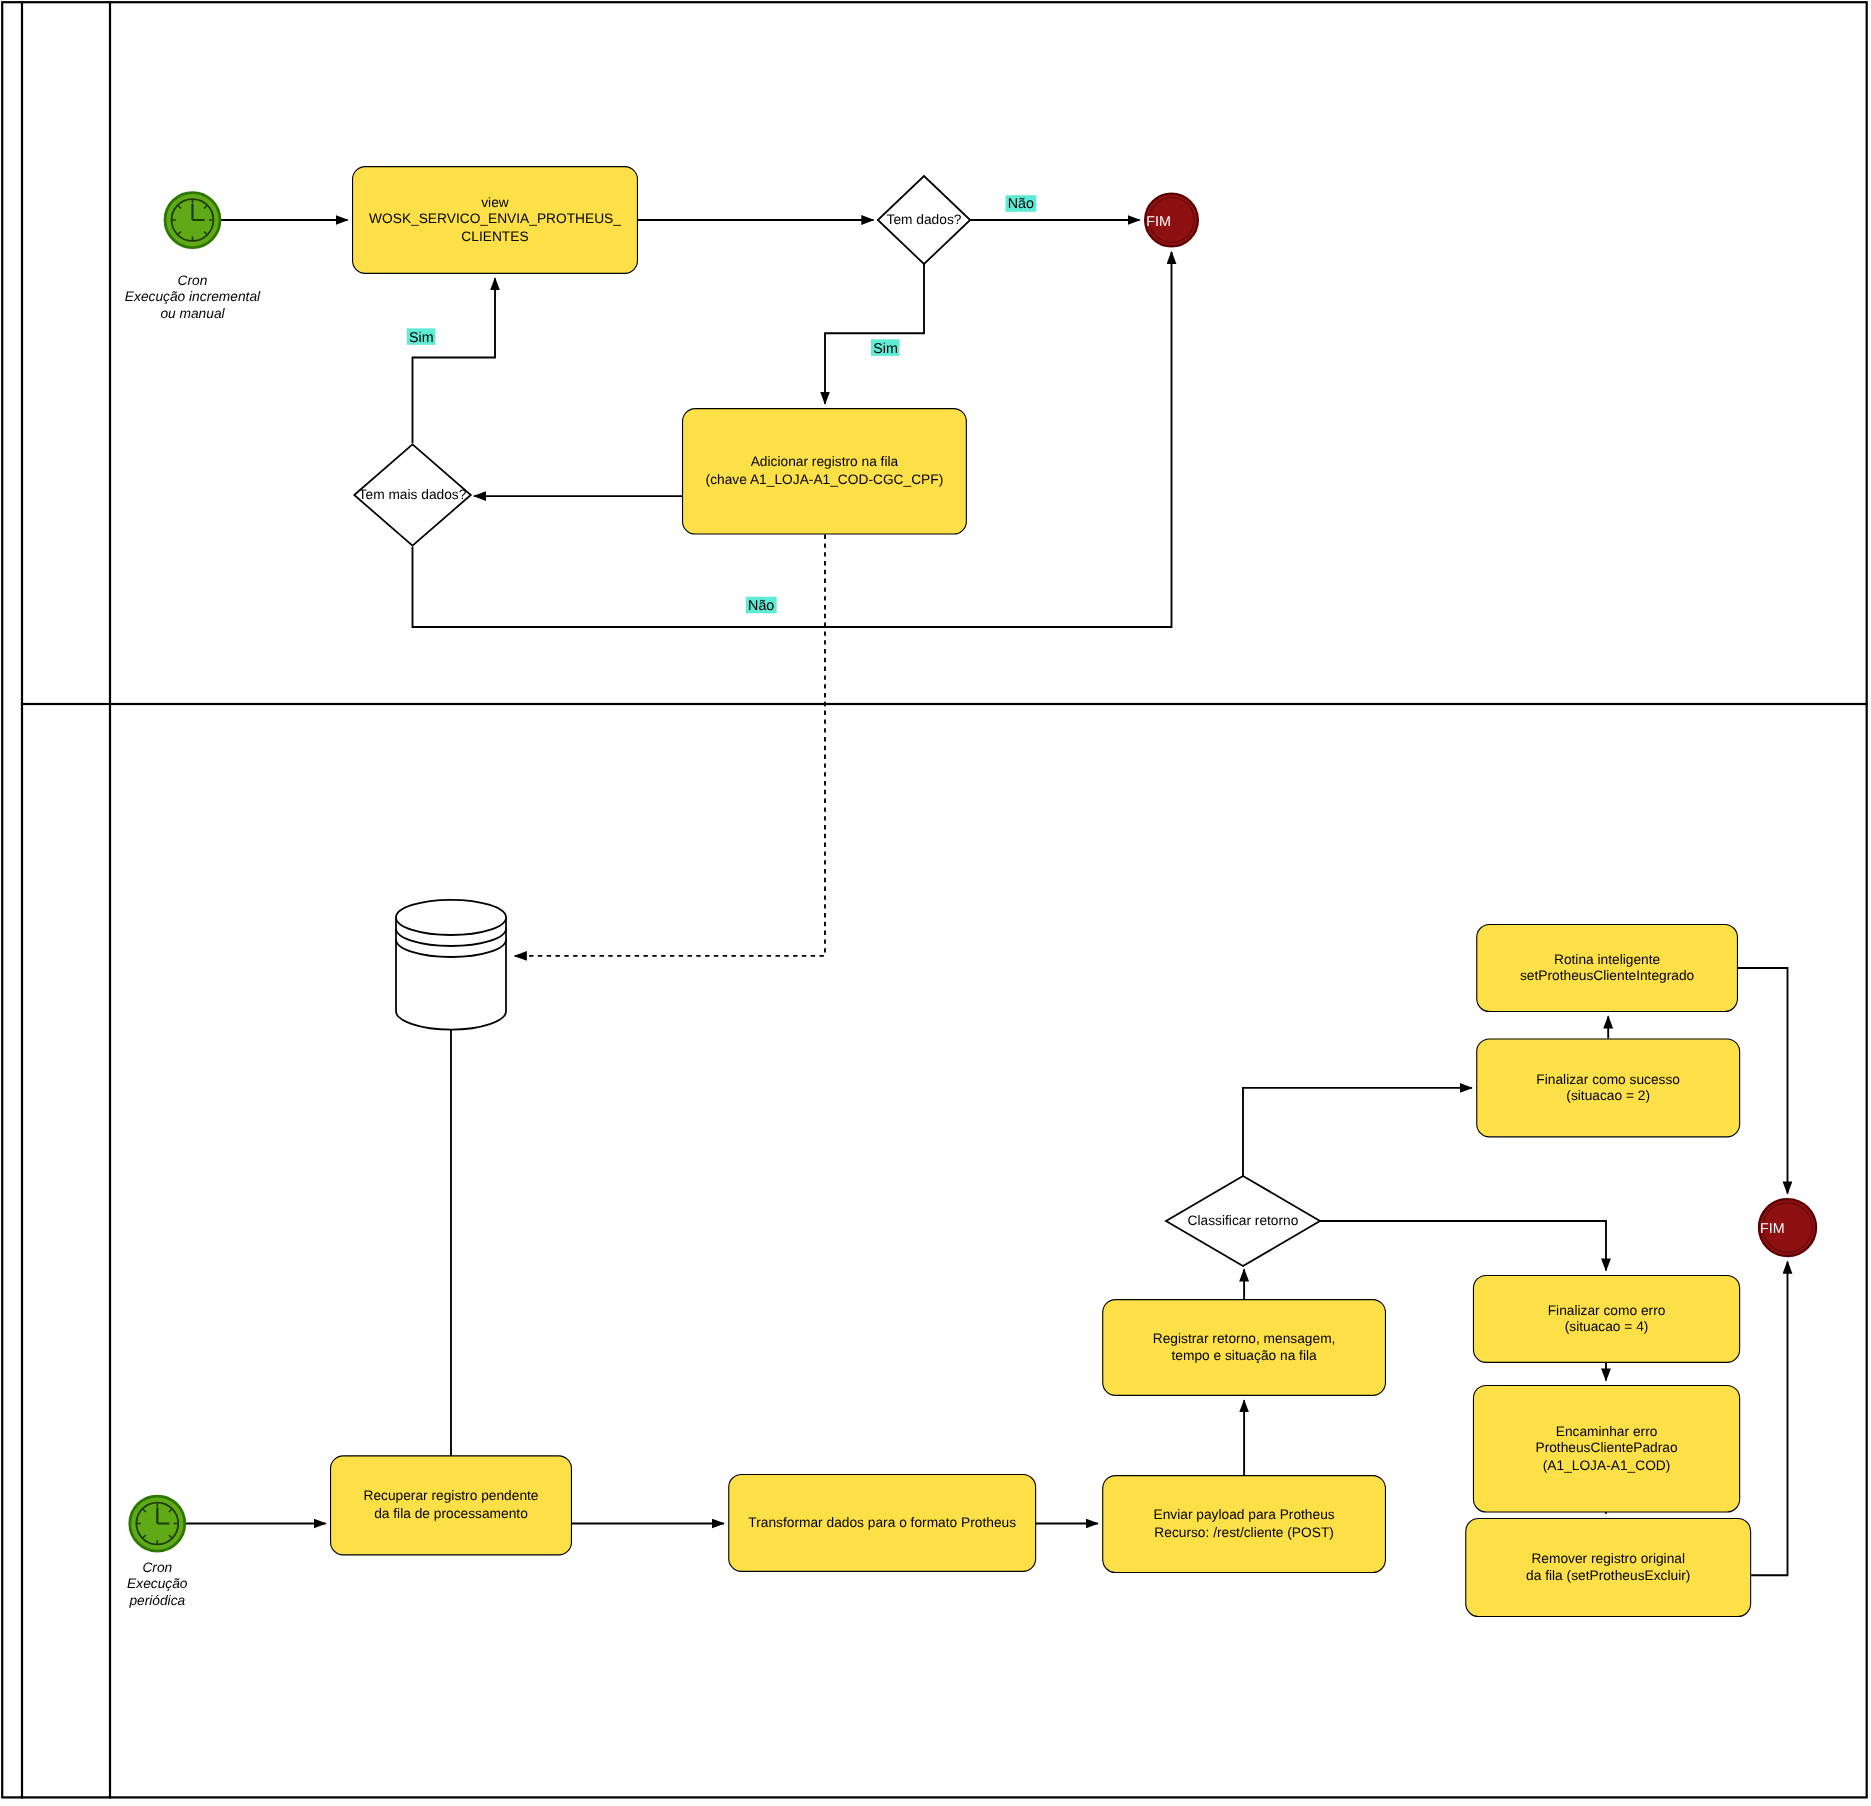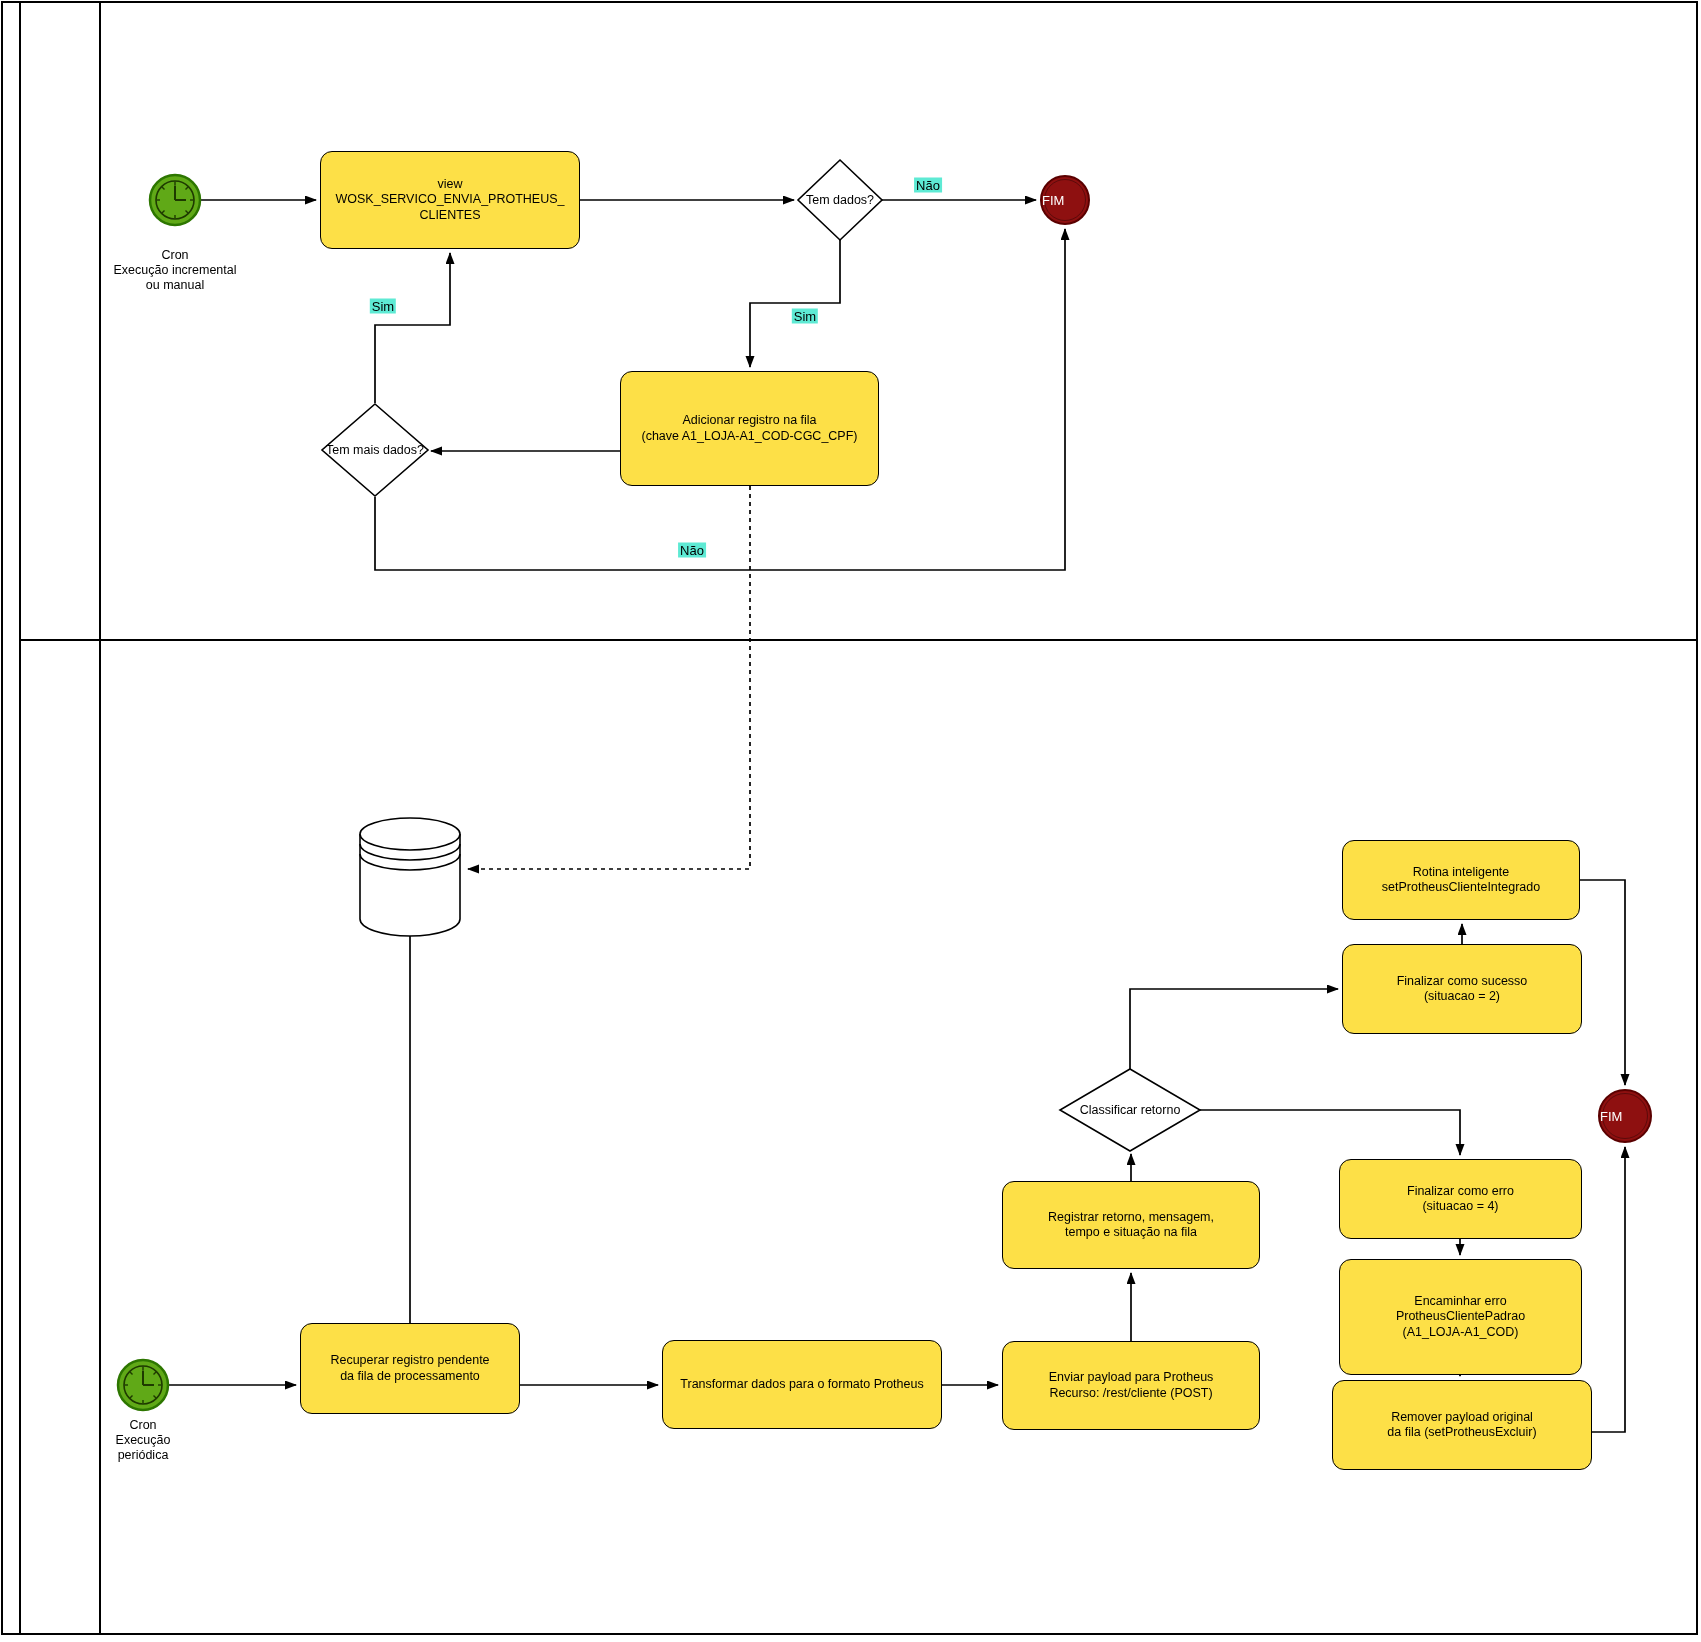--- a/index.html
+++ b/index.html
@@ -25,21 +25,21 @@
         text-align:center; font-size:12.5px; color:#000;}
   .end-event{position:absolute; border-radius:50%; background:var(--end-fill,#8E1010);
         border:2px solid var(--end-stroke,#5A0000); box-sizing:border-box;
         display:flex; align-items:center; color:#fff; font-size:13px;}
   .end-ring{position:absolute; left:2px; top:2px; right:2px; bottom:2px; border-radius:50%;
         border:1.5px solid rgba(0,0,0,0.35); pointer-events:none;}
   .end-label{position:relative; z-index:2;}
   .edge-label{position:absolute; transform:translate(-50%,-50%); font-size:13px; color:#000;
         background:#5eead4; padding:0 2px; white-space:nowrap;}
   .icon-caption{position:absolute; transform:translateX(-50%); text-align:center; font-size:12.5px;
-        line-height:1.18; color:#000; white-space:pre-line;}
+        line-height:1.18; color:#000; white-space:pre-line;font-style:italic;}
   .icon-abs{position:absolute;}
 </style>
 </head>
 <body>
 
 <div id="canvas">
 
   <div class="pool-frame"></div>
   <div class="lane-line-v" style="left:19px;"></div>
   <div class="lane-line-v" style="left:99px;"></div>
@@ -206,17 +206,17 @@
 (situacao = 4)</span>
   </div>
 
   <div class="node" style="left:1339px; top:1259px; width:243px; height:116px;">
     <span>Encaminhar erro
 ProtheusClientePadrao
 (A1_LOJA-A1_COD)</span>
   </div>
 
   <div class="node" style="left:1332px; top:1380px; width:260px; height:90px;">
-    <span>Remover payload original
+    <span>Remover registro original
 da fila (setProtheusExcluir)</span>
   </div>
 
 </div>
 
 </body></html>

